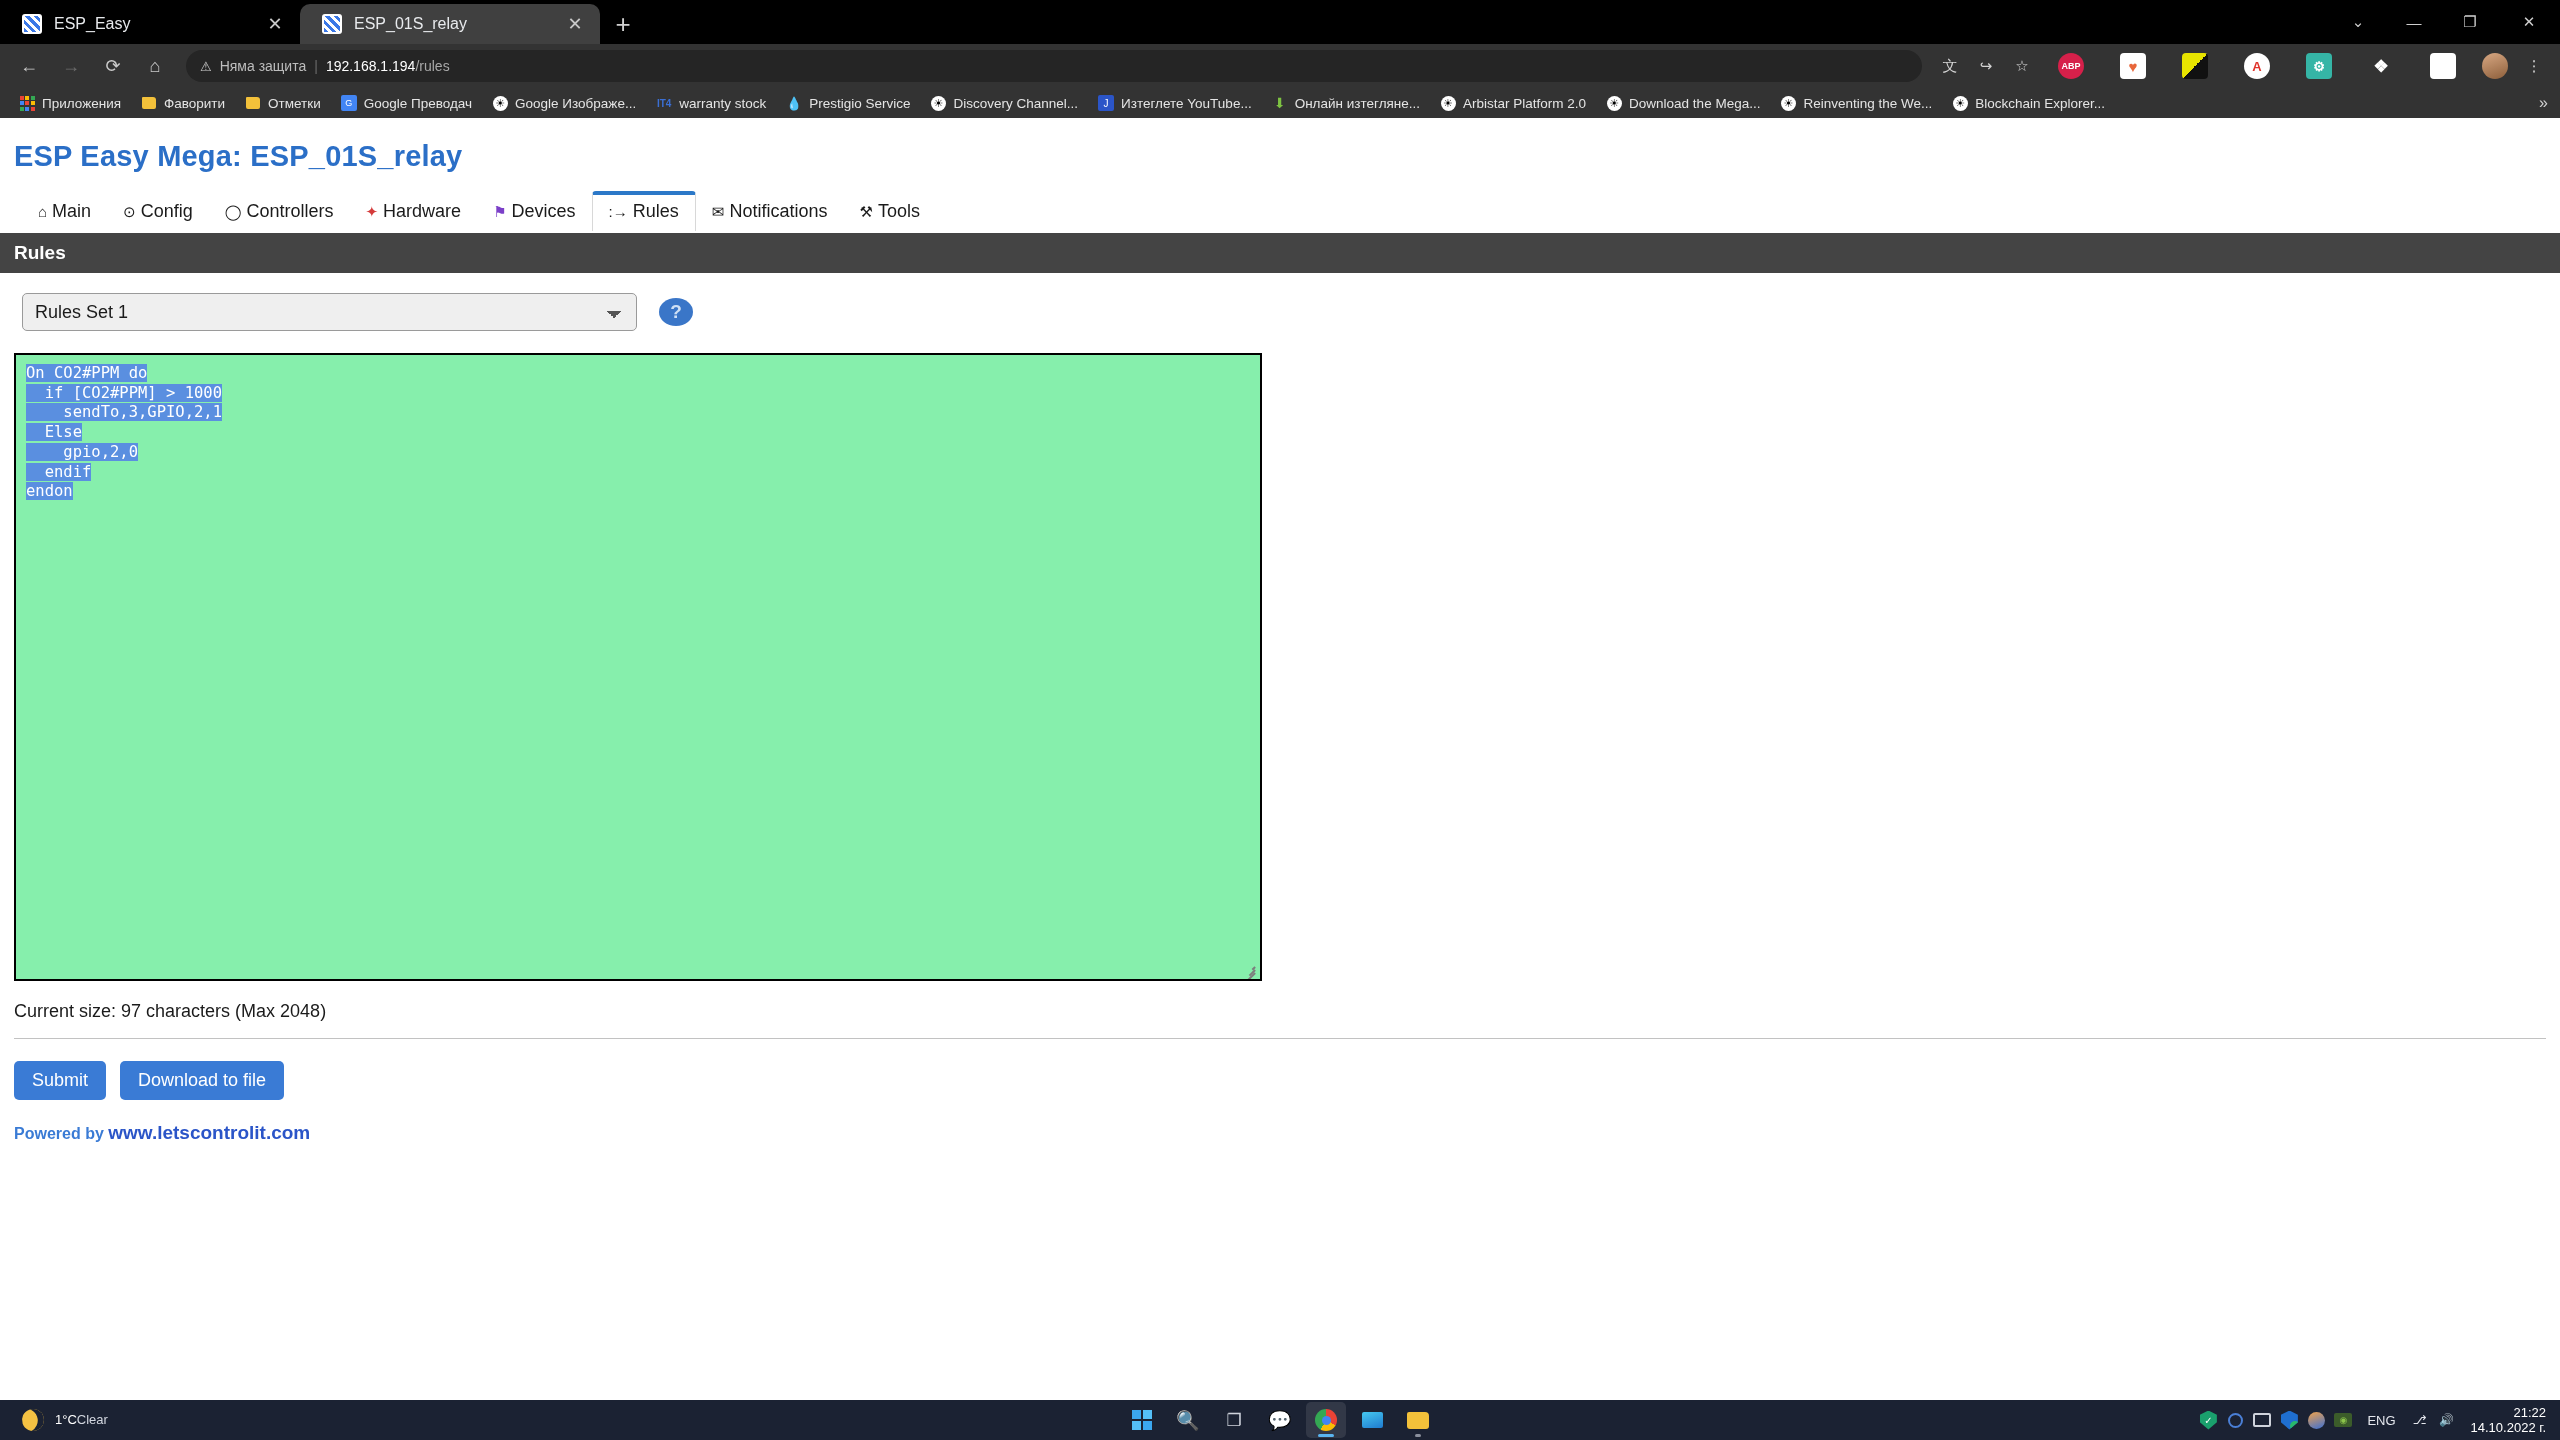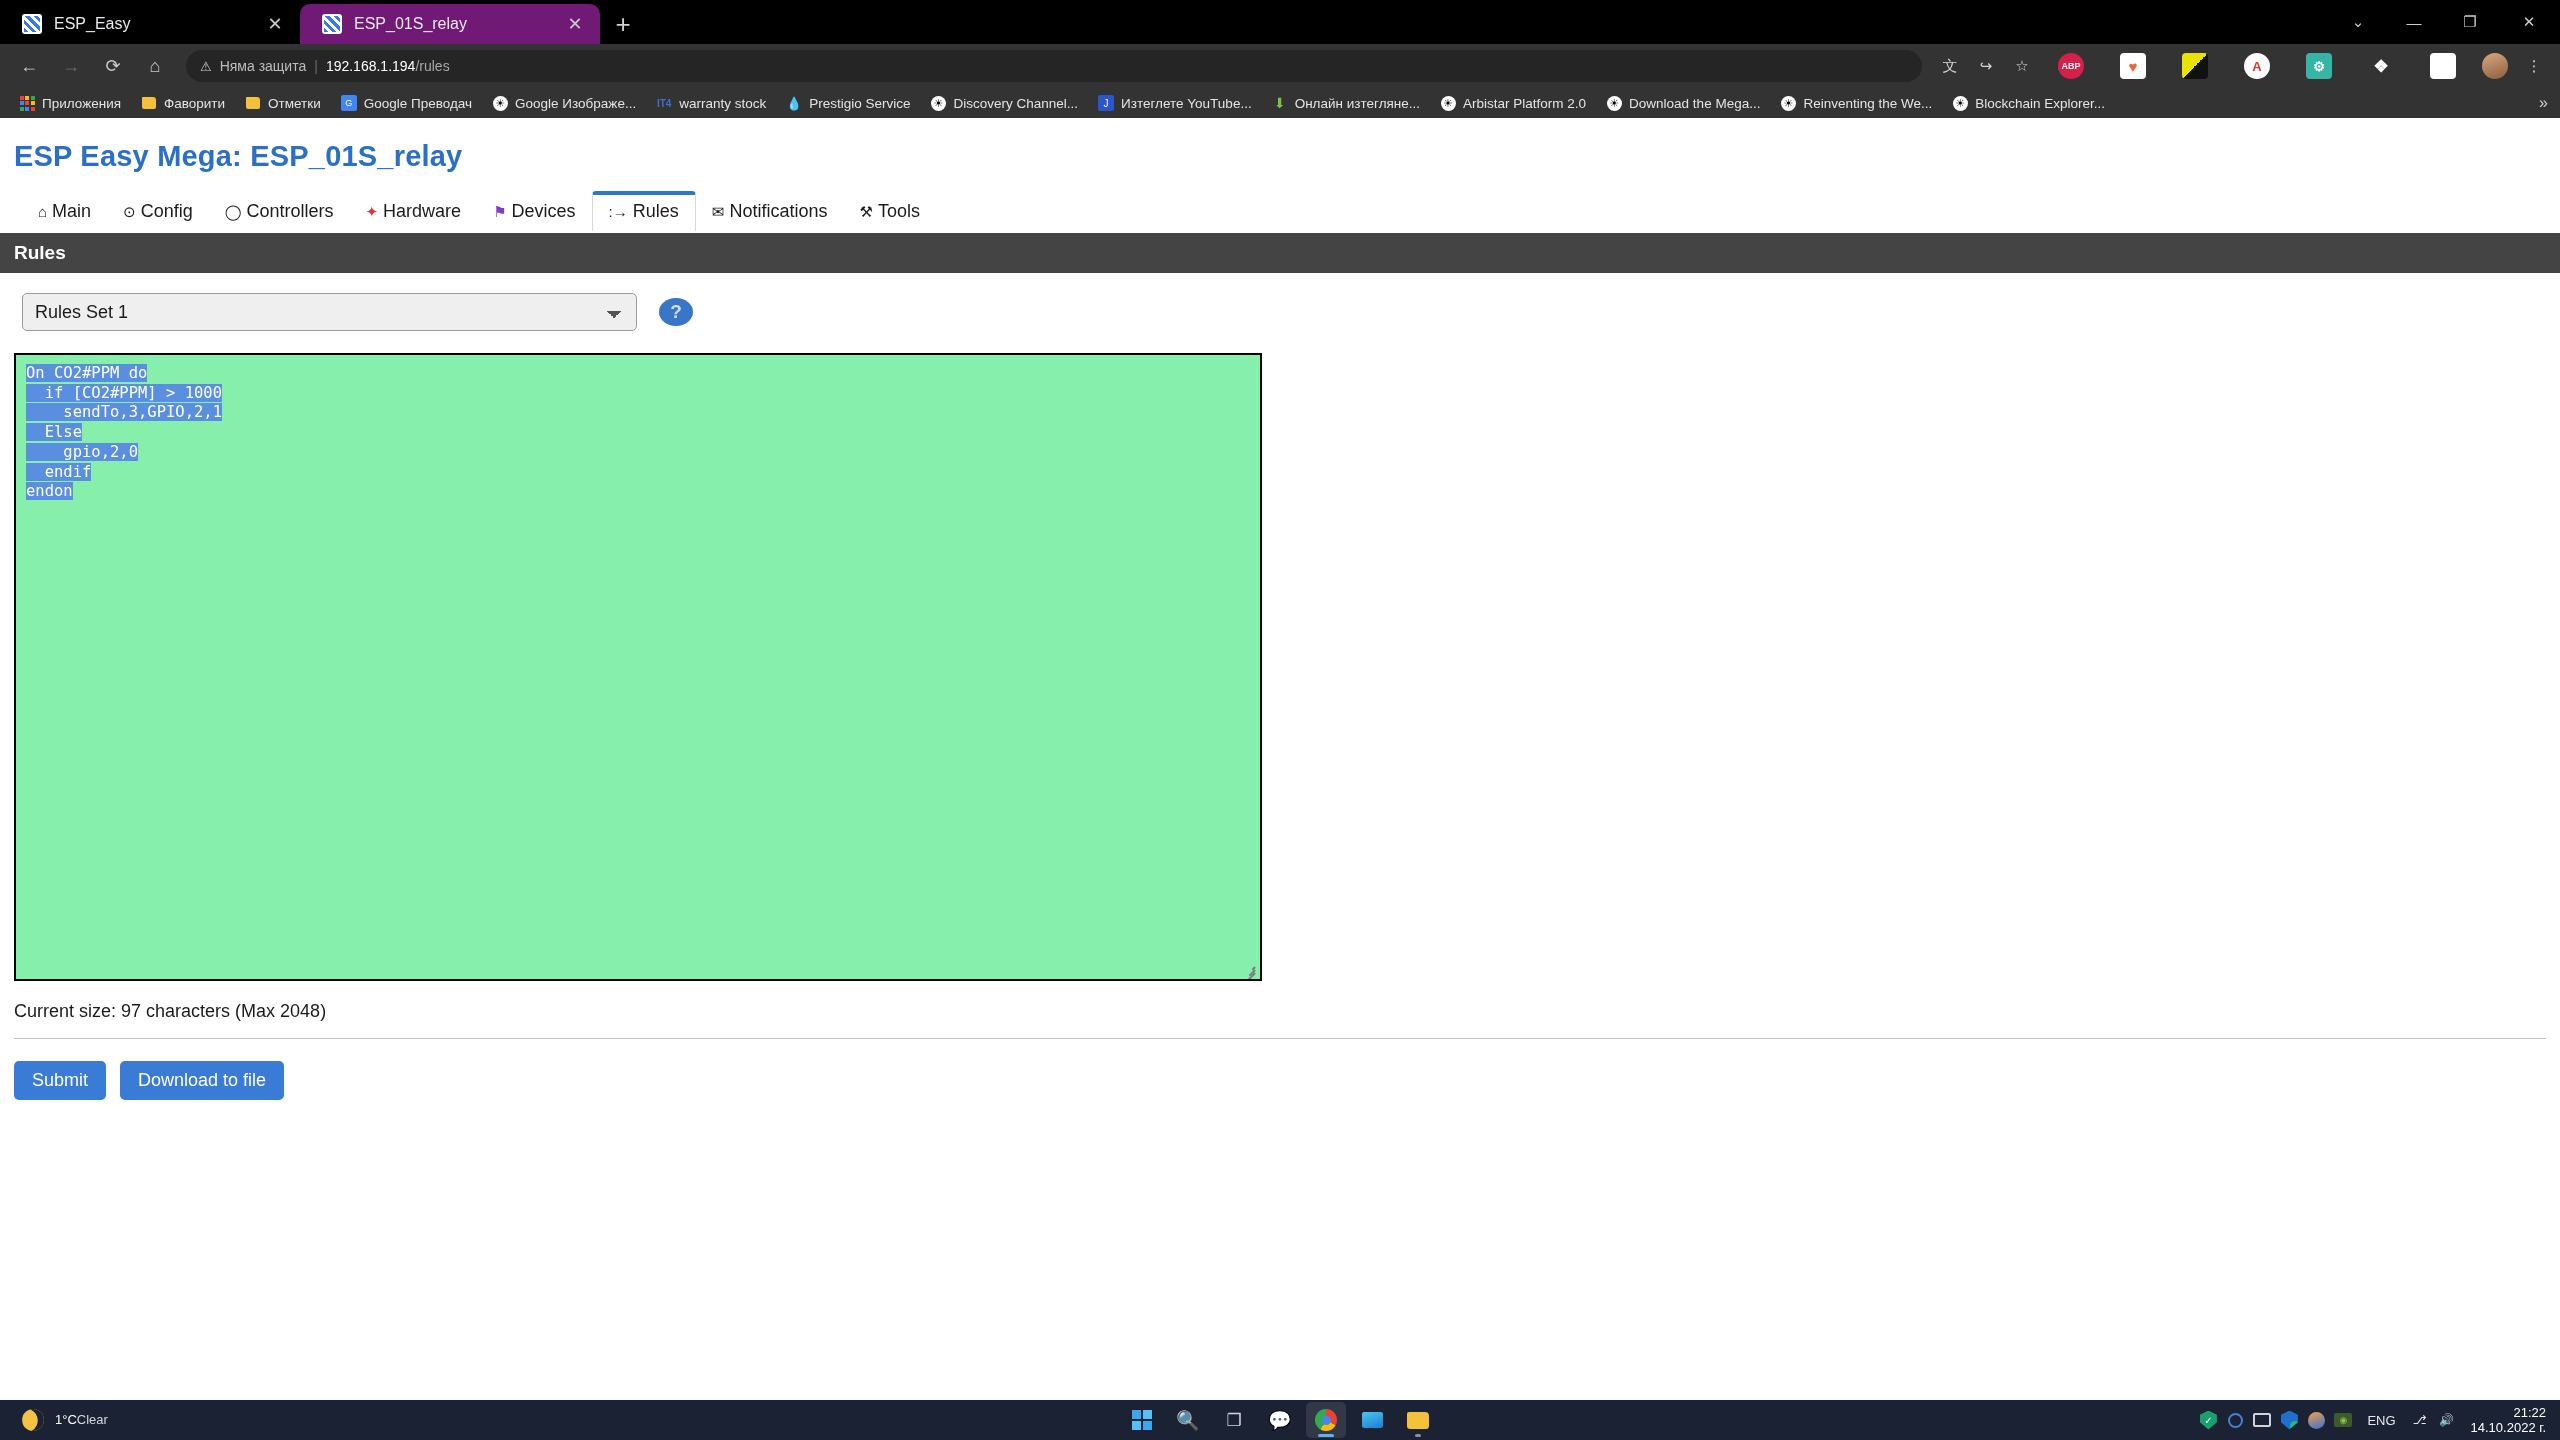--- a/index.html
+++ b/index.html
@@ -15,21 +15,21 @@
   
   .tabstrip {
     height: 44px; background: #000000; display: flex; align-items: flex-end;
     position: relative; flex: none;
   }
   .tab {
     height: 40px; width: 300px; display: flex; align-items: center;
     padding: 0 14px 0 22px; gap: 12px; position: relative;
     border-radius: 10px 10px 0 0; cursor: default;
   }
-  .tab.active { background: #701a75; margin-top: 16px; }
+  .tab.active { background: #404040; margin-top: 16px; }
   .tab.inactive { background: #000000; }
   .tab-favicon {
     width: 20px; height: 20px; border-radius: 3px; flex: none;
     background: #ffffff; position: relative; overflow: hidden;
   }
   .tab-favicon::before {
     content: ""; position: absolute; inset: 2px;
     background: repeating-linear-gradient(45deg, #3b78e7 0 3px, #ffffff 3px 6px);
   }
   .tab-title {
@@ -399,20 +399,24 @@
     </div>
 
     <div class="size-note">Current size: 97 characters (Max 2048)</div>
     <hr class="hr">
 
     <div class="btn-row">
       <button class="btn">Submit</button>
       <button class="btn">Download to file</button>
     </div>
 
+    <div class="powered">
+      <span>Powered by</span>
+      <a href="#">www.letscontrolit.com</a>
+    </div>
   </div>
 </div>
 
 <div class="taskbar">
   <div class="weather">
     <span class="moon"></span>
     <span class="weather-txt">
       <span class="weather-temp">1°C</span>
       <span class="weather-cond">Clear</span>
     </span>

